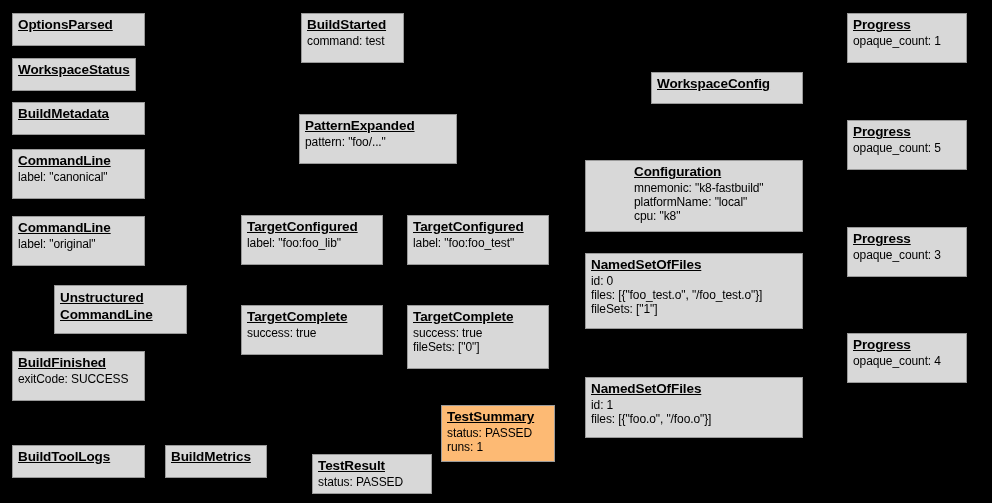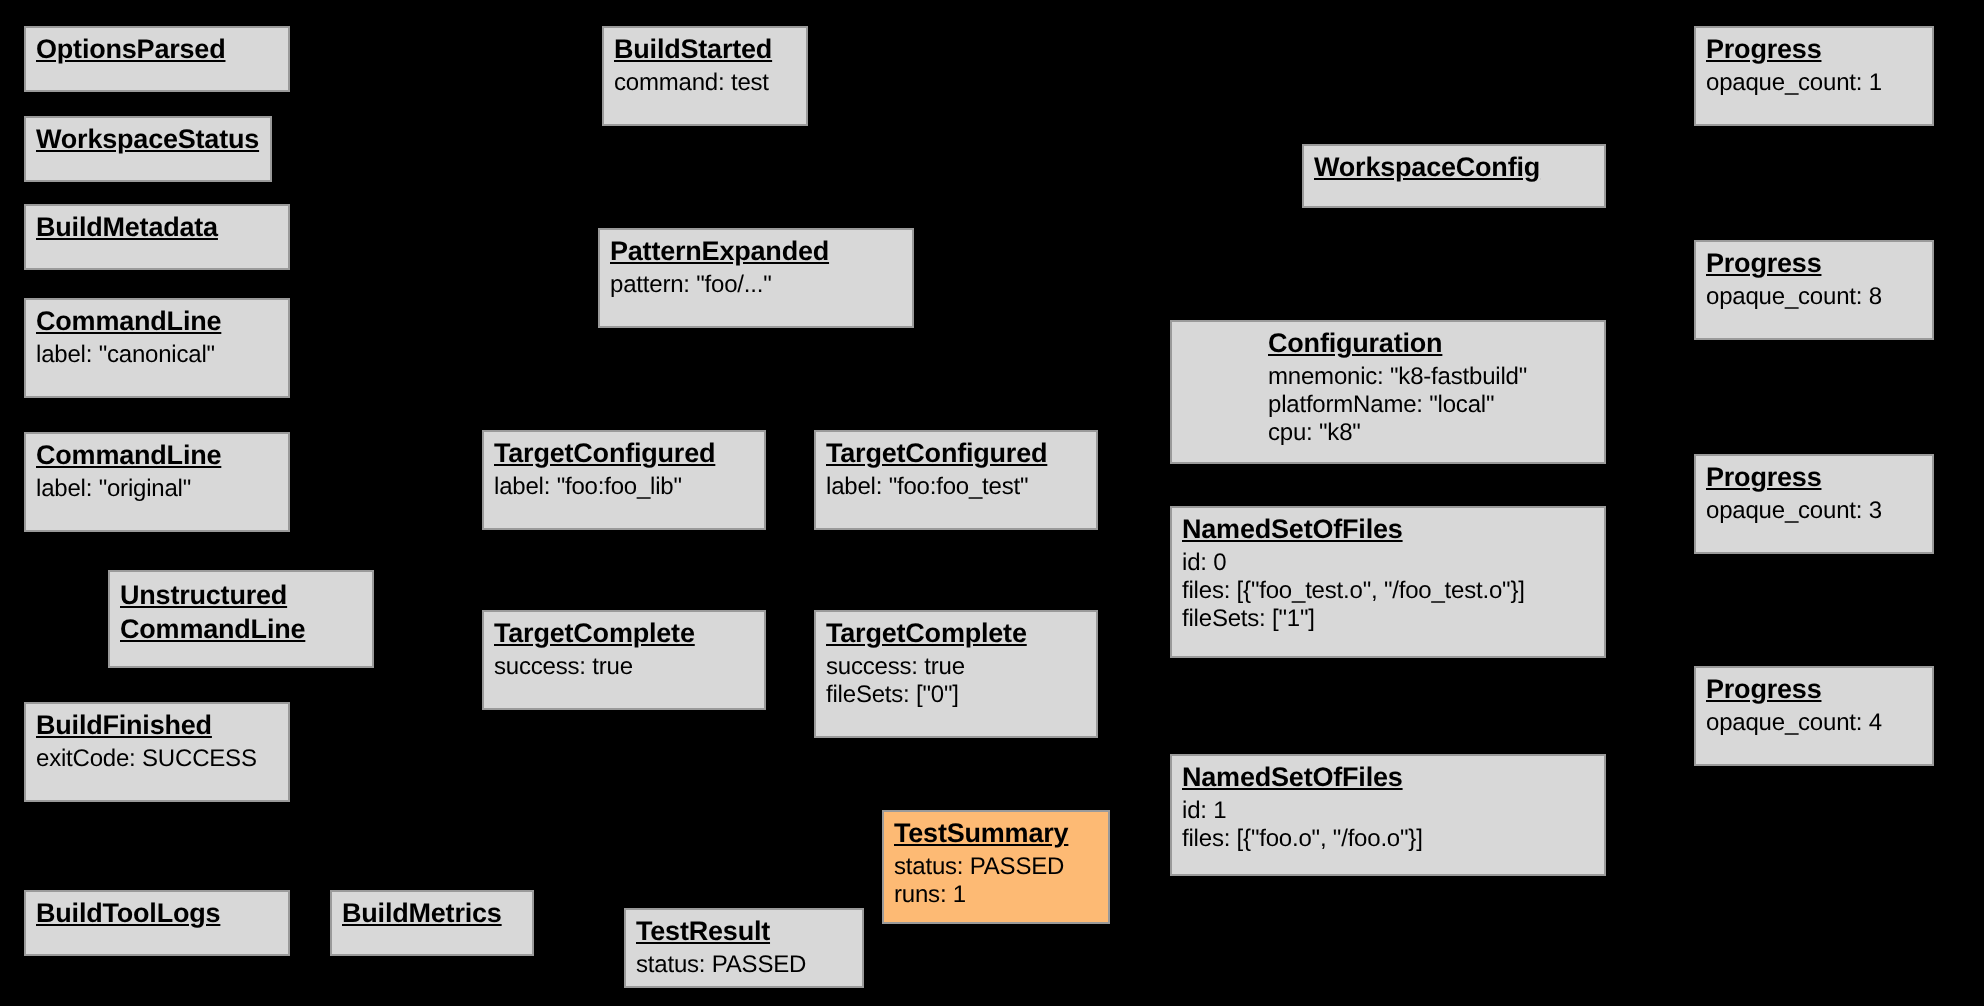--- a/index.html
+++ b/index.html
@@ -170,21 +170,21 @@
     </div>
     <div class="node" style="left: 847px; top: 13px; width: 120px; height: 50px; background: rgb(216, 216, 216); border-color: rgb(154, 154, 154);">
       <span class="node-title">Progress</span>
       <span class="node-fields">
         <span class="node-field">opaque_count: 1</span>
       </span>
     </div>
     <div class="node" style="left: 847px; top: 120px; width: 120px; height: 50px; background: rgb(216, 216, 216); border-color: rgb(154, 154, 154);">
       <span class="node-title">Progress</span>
       <span class="node-fields">
-        <span class="node-field">opaque_count: 8</span>
+        <span class="node-field">opaque_count: 5</span>
       </span>
     </div>
     <div class="node" style="left: 847px; top: 227px; width: 120px; height: 50px; background: rgb(216, 216, 216); border-color: rgb(154, 154, 154);">
       <span class="node-title">Progress</span>
       <span class="node-fields">
         <span class="node-field">opaque_count: 3</span>
       </span>
     </div>
     <div class="node" style="left: 847px; top: 333px; width: 120px; height: 50px; background: rgb(216, 216, 216); border-color: rgb(154, 154, 154);">
       <span class="node-title">Progress</span>

